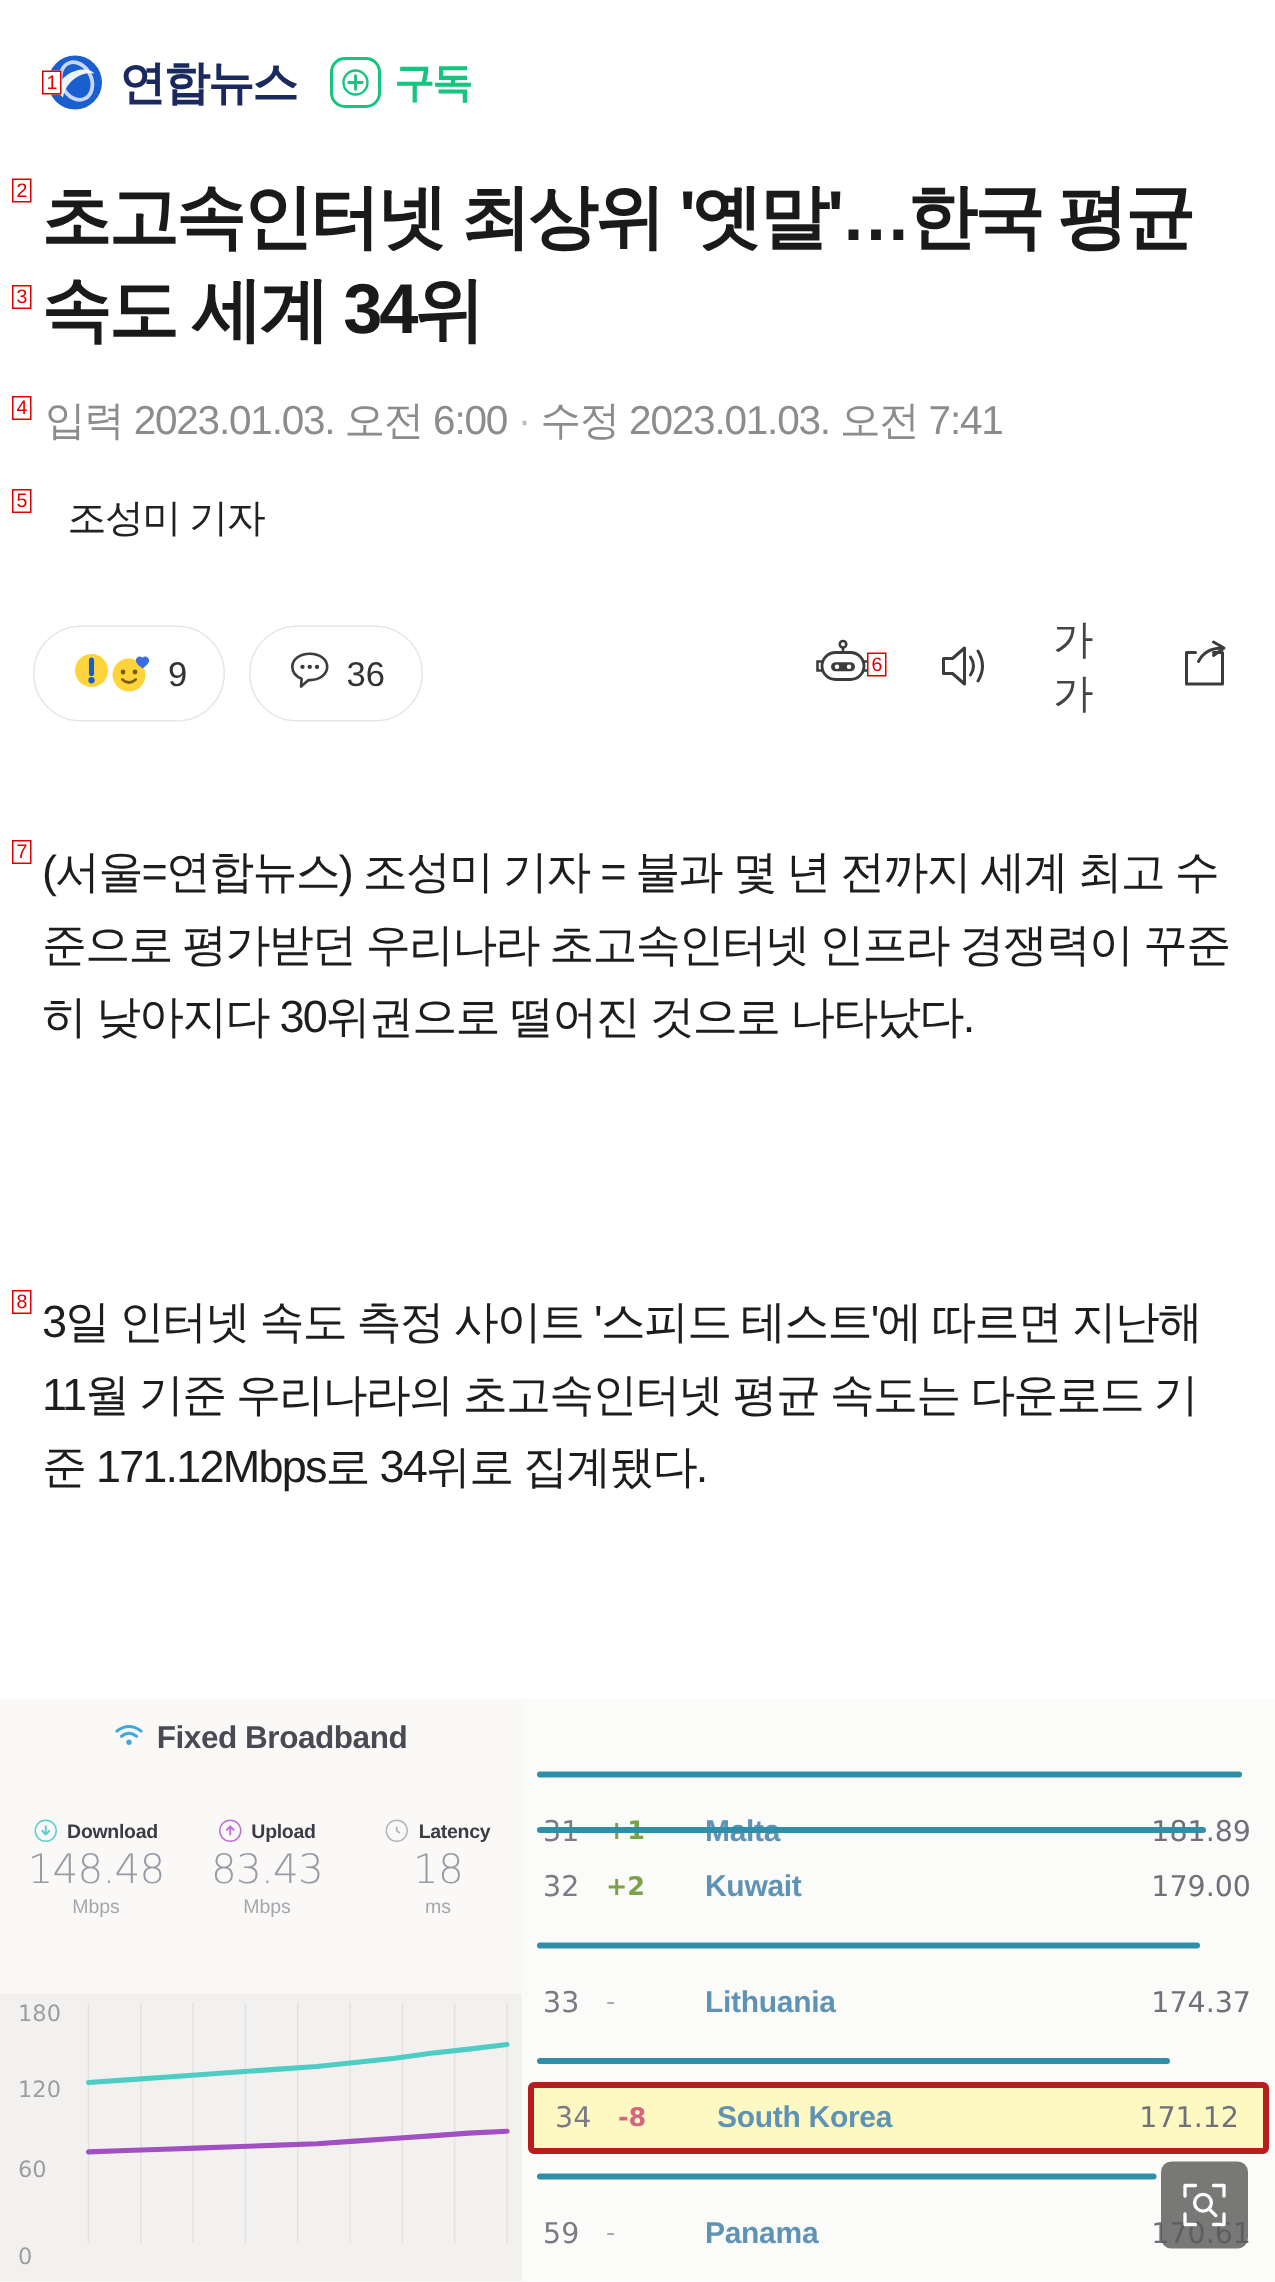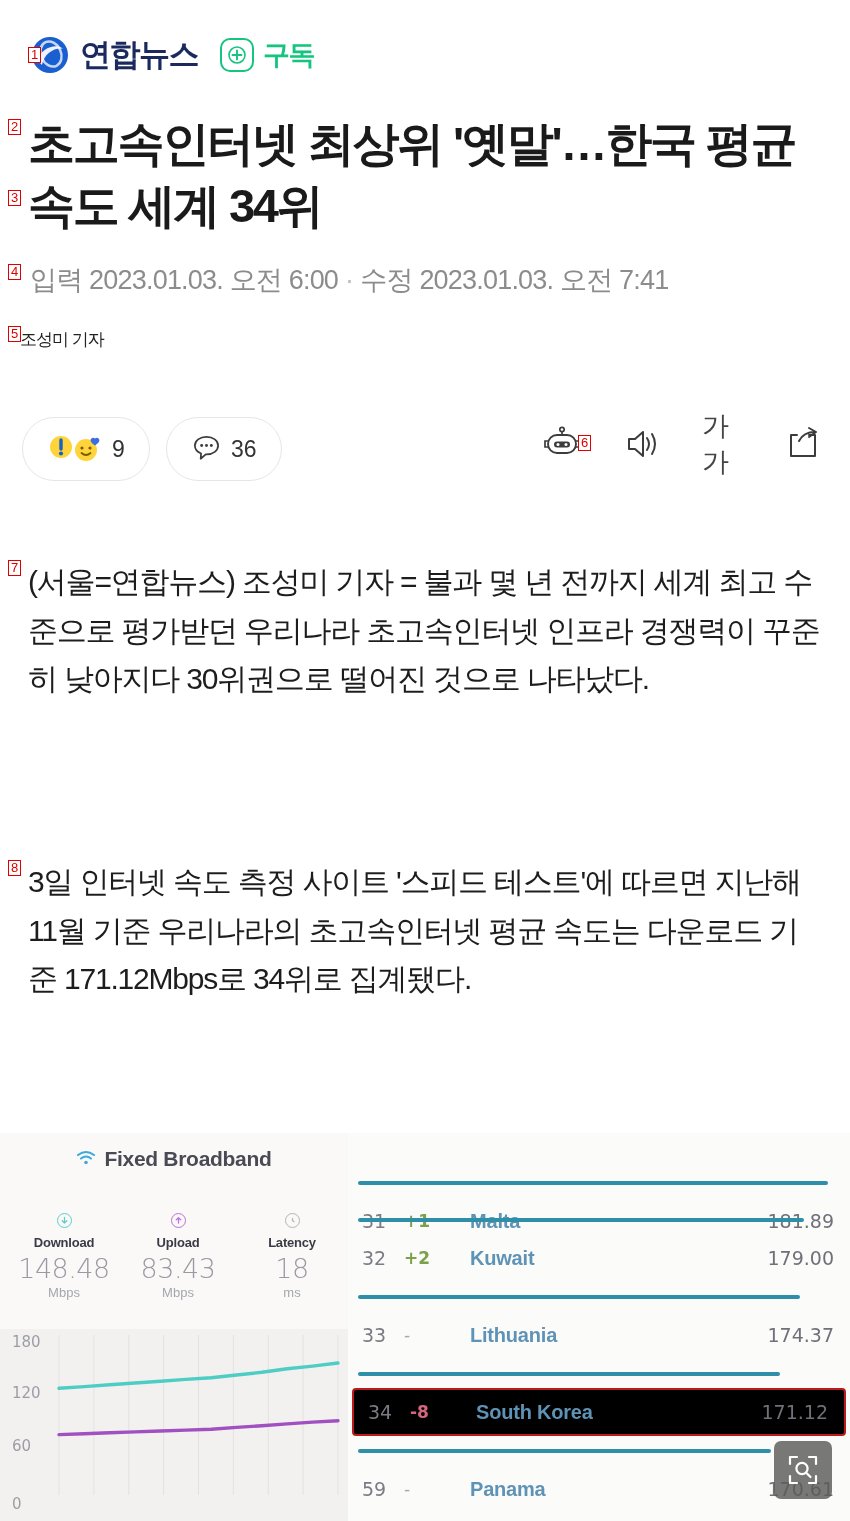--- a/index.html
+++ b/index.html
@@ -56,22 +56,22 @@
   }
 
   
   .meta {
     position: absolute; left: 30px; top: 262px;
     font-size: 27px; color: #8c8c8c; letter-spacing: -0.8px;
     white-space: nowrap;
   }
   .meta .dot { margin: 0 7px; color: #bdbdbd; }
   .byline {
-    position: absolute; left: 20px; top: 328px;
-    font-size: 17px; color: #222; letter-spacing: -1px;
+    position: absolute; left: 45px; top: 328px;
+    font-size: 26px; color: #222; letter-spacing: -1px;
   }
 
   
   .toolbar { position: absolute; left: 0; top: 415px; width: 850px; height: 80px; }
   .pill {
     position: absolute; height: 64px; border: 1px solid #e6e6e6;
     border-radius: 34px; background: #fff;
     display: flex; align-items: center; gap: 9px;
     padding: 0 24px;
   }
@@ -116,21 +116,21 @@
     margin-top: 12px; font-size: 19px; color: #8e8e98;
     letter-spacing: 0.2px;
   }
   .stats {
     position: absolute; left: 8px; top: 80px; width: 340px;
     display: flex; justify-content: space-between;
   }
   .stat { width: 112px; text-align: center; }
   .stat-hdr {
     display: flex; align-items: center; justify-content: center; gap: 7px;
-    font-size: 13px; font-weight: 700; color: #3b3b46; letter-spacing: -0.2px; flex-direction: column;
+    font-size: 13px; font-weight: 700; color: #3b3b46; letter-spacing: -0.2px;
   }
   .stat-ring {
     width: 15px; height: 15px; border-radius: 50%;
     border: 1.6px solid #5ccfc8; display: flex;
     align-items: center; justify-content: center; flex: none;
   }
   .stat-ring.up { border-color: #c06fd8; }
   .stat-ring.lat { border-color: #b4b4bc; }
   .stat-val {
     margin-top: 3px; font-size: 27px; color: #9a9aa4;
@@ -166,21 +166,21 @@
             font-family: "DejaVu Sans", sans-serif; }
   .c-chg  { width: 66px; font-size: 17px; font-weight: 700; color: #7da04a;
             font-family: "DejaVu Sans", sans-serif; }
   .c-chg.neg { color: #d4677f; }
   .c-chg.flat { color: #a8a8b0; font-weight: 400; }
   .c-name { flex: 1; font-size: 20px; font-weight: 600; color: #5f93b5;
             letter-spacing: -0.2px; }
   .c-val  { padding-right: 16px; font-size: 19px; color: #70707a;
             font-family: "DejaVu Sans", sans-serif; }
   .rankrow.hl .rowbody {
-    background: #000000; border: 2px solid #b91c1c; border-radius: 4px;
+    background: #fef9c3; border: 4px solid #b91c1c; border-radius: 4px;
     left: 4px; width: 494px;
   }
   .rankrow.hl .c-name { color: #5f93b5; }
 
   .expand-btn {
     position: absolute; right: 18px; bottom: 22px;
     width: 58px; height: 58px; border-radius: 7px;
     background: rgba(90,90,90,0.82);
     display: flex; align-items: center; justify-content: center;
     z-index: 30;

